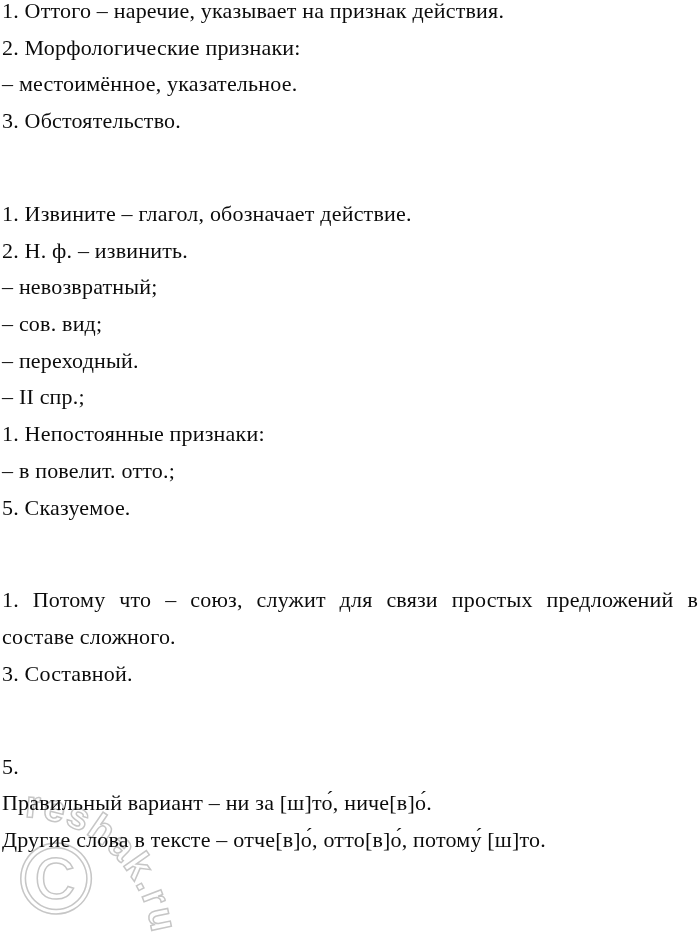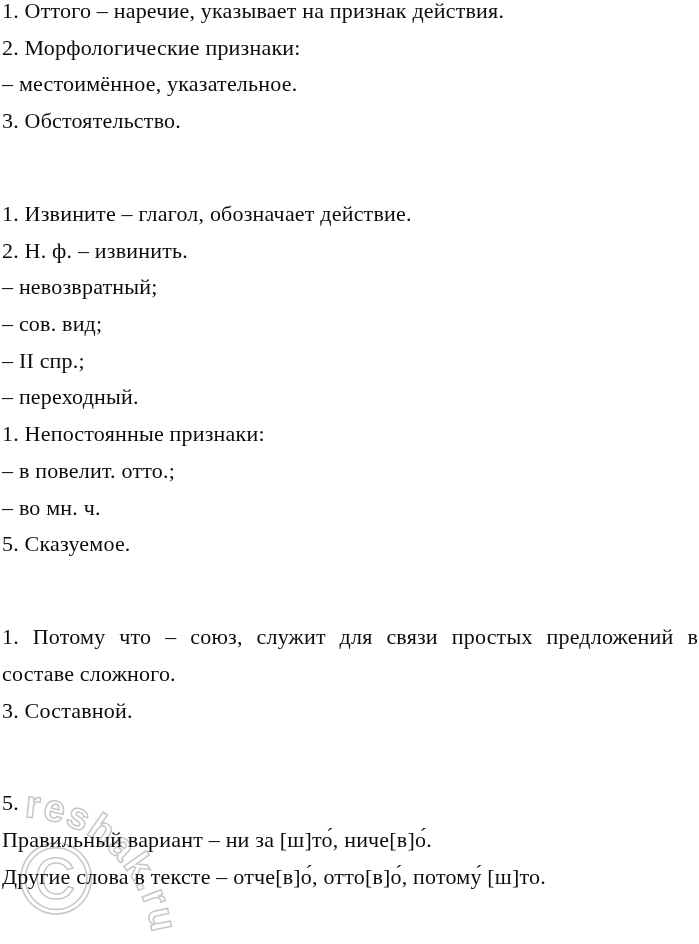--- a/index.html
+++ b/index.html
@@ -73,25 +73,24 @@
     <div class="line">2. Морфологические признаки:</div>
     <div class="line">– местоимённое, указательное.</div>
     <div class="line">3. Обстоятельство.</div>
   </div>
 
   <div class="section">
     <div class="line">1. Извините – глагол, обозначает действие.</div>
     <div class="line">2. Н. ф. – извинить.</div>
     <div class="line">– невозвратный;</div>
     <div class="line">– сов. вид;</div>
+    <div class="line">– переходный.</div>
     <div class="line">– II спр.;</div>
-    <div class="line">– переходный.</div>
     <div class="line">1. Непостоянные признаки:</div>
     <div class="line">– в повелит. отто.;</div>
-    <div class="line">– во мн. ч.</div>
     <div class="line">5. Сказуемое.</div>
   </div>
 
   <div class="section">
     <div class="line justify">1. Потому что – союз, служит для связи простых предложений в</div>
     <div class="line">составе сложного.</div>
     <div class="line">3. Составной.</div>
   </div>
 
   <div class="section">

